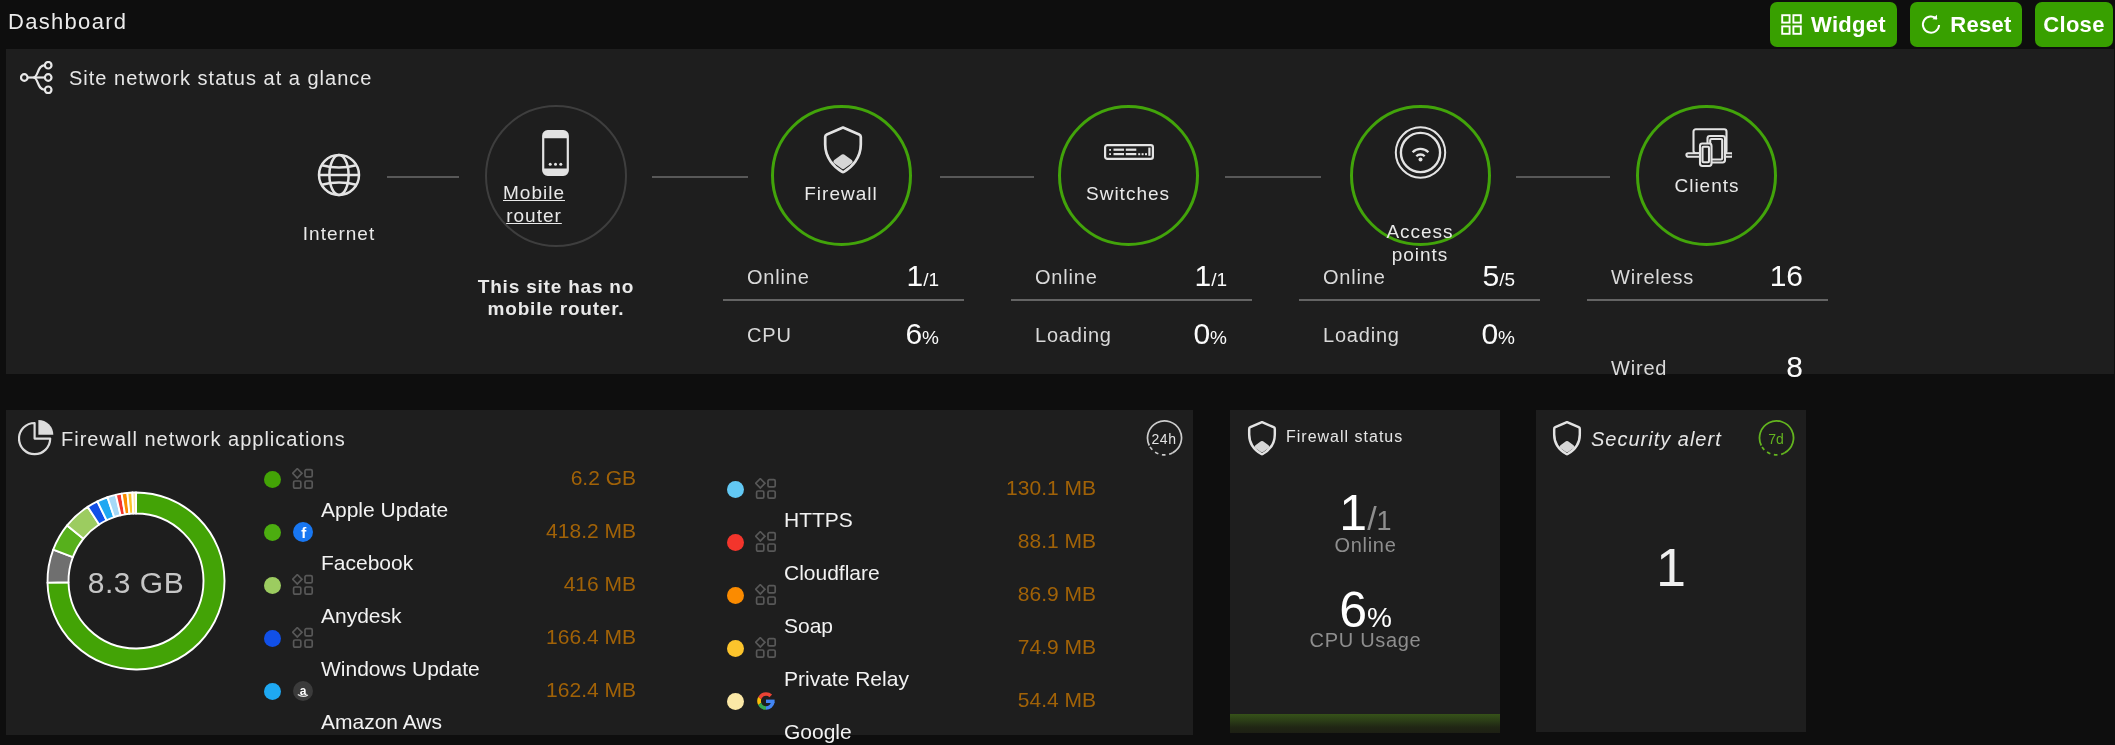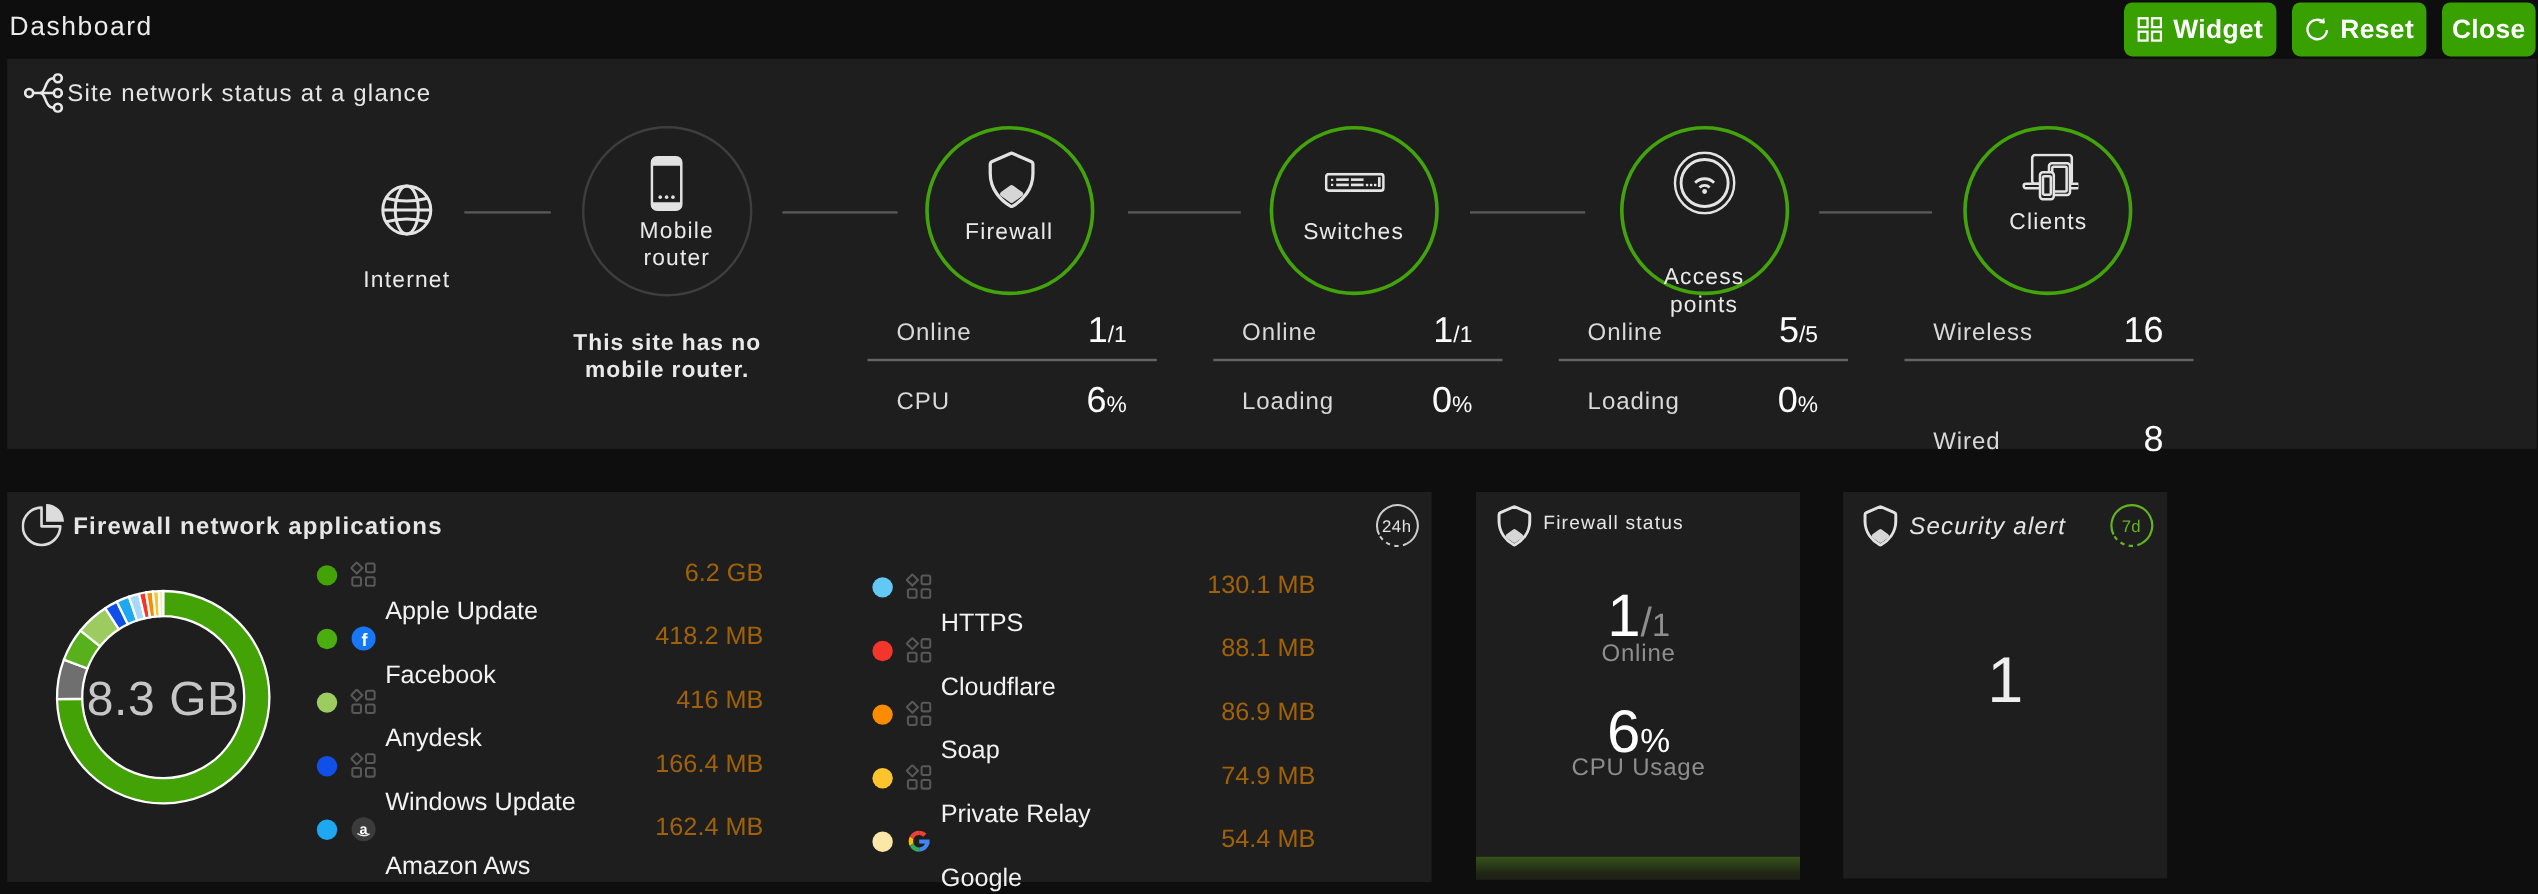--- a/index.html
+++ b/index.html
@@ -60,21 +60,21 @@
   <g fill="none" stroke="#e8e8e8" stroke-width="2.2">
     <circle cx="4.3" cy="16.5" r="3.3"></circle>
     <circle cx="28.2" cy="4.2" r="3.3"></circle>
     <circle cx="28.2" cy="16.5" r="3.3"></circle>
     <circle cx="28.2" cy="28.8" r="3.3"></circle>
     <path d="M7.6,16.5 H24.9"></path>
     <path d="M13.5,16.5 C18.5,16.5 17,4.2 24.9,4.2"></path>
     <path d="M13.5,16.5 C18.5,16.5 17,28.8 24.9,28.8"></path>
   </g>
 </svg>
-<div class="ptitle" style="left:56px; top:67px;">Site network status at a glance</div>
+<div class="ptitle" style="left:69px; top:67px;">Site network status at a glance</div>
 
 <svg class="abs" style="left:317px; top:153px;" width="44" height="44" viewBox="0 0 44 44">
   <g fill="none" stroke="#e4e4e4" stroke-width="2.5">
     <circle cx="22" cy="22" r="20"></circle>
     <ellipse cx="22" cy="22" rx="9.6" ry="20"></ellipse>
     <path d="M2,22 H42"></path>
     <path d="M4.8,12.2 Q22,16.8 39.2,12.2"></path>
     <path d="M4.8,31.8 Q22,27.2 39.2,31.8"></path>
   </g>
 </svg>
@@ -82,21 +82,21 @@
 
 <div class="circle" style="left:485px; top:105px; width:142px; height:142px; border:2.5px solid #3e3e3e;"></div>
 <svg class="abs" style="left:542px; top:130px;" width="27" height="46" viewBox="0 0 27 46">
   <rect x="1.2" y="1.2" width="24.6" height="43.6" rx="4.5" fill="none" stroke="#e2e2e2" stroke-width="2.2"></rect>
   <path d="M1.2,8.2 V5.7 Q1.2,1.2 5.7,1.2 H21.3 Q25.8,1.2 25.8,5.7 V8.2 Z" fill="#e2e2e2"></path>
   <path d="M1.2,38.6 V40.3 Q1.2,44.8 5.7,44.8 H21.3 Q25.8,44.8 25.8,40.3 V38.6 Z" fill="#e2e2e2"></path>
   <circle cx="8.2" cy="34.3" r="1.5" fill="#e2e2e2"></circle>
   <circle cx="13.5" cy="34.3" r="1.5" fill="#e2e2e2"></circle>
   <circle cx="18.8" cy="34.3" r="1.5" fill="#e2e2e2"></circle>
 </svg>
-<div class="nodelabel" style="left:464px; top:181px; width:200px;">Mobile<br>router</div>
+<div class="nodelabel" style="left:434px; top:181px; width:200px;text-decoration:underline;">Mobile<br>router</div>
 <div class="nodelabel" style="left:436px; top:276px; width:240px; line-height:22px; letter-spacing:.8px;font-weight:bold;">This site has no<br>mobile router.</div>
 
 <div class="circle" style="left:771px; top:105px; width:141px; height:141px; border:3px solid #42a40a;"></div>
 <svg class="abs" style="left:822px; top:126px;" width="42" height="50" viewBox="0 0 42 50">
   <path d="M21,1.5 L37.2,8.6 Q38.8,9.3 38.8,11 L38.8,18.6 C38.8,32 29.9,41.2 21.9,45.8 Q21,46.3 20.1,45.8 C12.1,41.2 3.2,32 3.2,18.6 L3.2,11 Q3.2,9.3 4.8,8.6 Z" fill="none" stroke="#e2e2e2" stroke-width="2.7" stroke-linejoin="round"></path>
   <path d="M21,30.2 L28.6,35.7 L21,41.2 L13.4,35.7 Z" fill="#d6d6d6" stroke="#d6d6d6" stroke-width="4" stroke-linejoin="round"></path>
 </svg>
 <div class="nodelabel" style="left:741px; top:182px; width:200px;">Firewall</div>
 
 <div class="circle" style="left:1058px; top:105px; width:141px; height:141px; border:3px solid #42a40a;"></div>
@@ -192,42 +192,42 @@
       <span class="val">8<small>​</small></span>
     </div>
 </div>
 
 <div class="panel" style="left:6px; top:410px; width:1187px; height:325px;"></div>
 
 <svg class="abs" style="left:18px; top:418px;" width="38" height="39" viewBox="0 0 38 39">
   <path d="M16.6,20.6 V5 A15.6,15.6 0 1 0 32.2,20.6 Z" fill="none" stroke="#dcdcdc" stroke-width="2.2" stroke-linejoin="round"></path>
   <path d="M20.4,16.8 V1.9 A14.9,14.9 0 0 1 35.3,16.8 Z" fill="#dcdcdc"></path>
 </svg>
-<div class="ptitle" style="left:61px; top:428px;font-weight:bold;">Firewall network applications</div>
+<div class="ptitle" style="left:61px; top:428px;">Firewall network applications</div>
 
 <svg class="abs" style="left:1145px; top:419px;" width="38" height="38" viewBox="0 0 38 38">
   <path d="M 4.3,26.5 A 17,17 0 1 1 27.4,34.0" fill="none" stroke="#cccccc" stroke-width="1.7"></path>
   <path d="M 27.4,34.0 A 17,17 0 0 1 4.3,26.5" fill="none" stroke="#cccccc" stroke-width="1.7" stroke-dasharray="3.6 3.6"></path>
   <text x="19" y="24.5" font-size="14" fill="#e3e3e3" text-anchor="middle" font-family="Liberation Sans" letter-spacing="0.5">24h</text>
 </svg>
 
 <svg class="abs" style="left:46px; top:491px;" width="180" height="180" viewBox="0 0 180 180">
 <path d="M90.00,1.50 A88.5,88.5 0 1 1 1.52,91.67 L22.51,91.28 A67.5,67.5 0 1 0 90.00,22.50 Z" fill="#43a306" stroke="#fff" stroke-width="1.9" stroke-linejoin="round"></path>
 <path d="M1.52,91.67 A88.5,88.5 0 0 1 7.23,58.67 L26.87,66.10 A67.5,67.5 0 0 0 22.51,91.28 Z" fill="#6f6f6f" stroke="#fff" stroke-width="1.9" stroke-linejoin="round"></path>
 <path d="M7.23,58.67 A88.5,88.5 0 0 1 21.10,34.46 L37.45,47.64 A67.5,67.5 0 0 0 26.87,66.10 Z" fill="#57b01c" stroke="#fff" stroke-width="1.9" stroke-linejoin="round"></path>
 <path d="M21.10,34.46 A88.5,88.5 0 0 1 41.69,15.85 L53.15,33.44 A67.5,67.5 0 0 0 37.45,47.64 Z" fill="#9ccc60" stroke="#fff" stroke-width="1.9" stroke-linejoin="round"></path>
 <path d="M41.69,15.85 A88.5,88.5 0 0 1 51.39,10.37 L60.55,29.26 A67.5,67.5 0 0 0 53.15,33.44 Z" fill="#1150e8" stroke="#fff" stroke-width="1.9" stroke-linejoin="round"></path>
 <path d="M51.39,10.37 A88.5,88.5 0 0 1 61.44,6.23 L68.22,26.11 A67.5,67.5 0 0 0 60.55,29.26 Z" fill="#1ea8f2" stroke="#fff" stroke-width="1.9" stroke-linejoin="round"></path>
 <path d="M61.44,6.23 A88.5,88.5 0 0 1 69.82,3.83 L74.61,24.28 A67.5,67.5 0 0 0 68.22,26.11 Z" fill="#a6d9f7" stroke="#fff" stroke-width="1.9" stroke-linejoin="round"></path>
 <path d="M69.82,3.83 A88.5,88.5 0 0 1 75.61,2.68 L79.02,23.40 A67.5,67.5 0 0 0 74.61,24.28 Z" fill="#f3352c" stroke="#fff" stroke-width="1.9" stroke-linejoin="round"></path>
 <path d="M75.61,2.68 A88.5,88.5 0 0 1 81.38,1.92 L83.42,22.82 A67.5,67.5 0 0 0 79.02,23.40 Z" fill="#fb8b00" stroke="#fff" stroke-width="1.9" stroke-linejoin="round"></path>
 <path d="M81.38,1.92 A88.5,88.5 0 0 1 86.38,1.57 L87.24,22.56 A67.5,67.5 0 0 0 83.42,22.82 Z" fill="#fcc42c" stroke="#fff" stroke-width="1.9" stroke-linejoin="round"></path>
 <path d="M86.38,1.57 A88.5,88.5 0 0 1 90.03,1.50 L90.02,22.50 A67.5,67.5 0 0 0 87.24,22.56 Z" fill="#fbe8a6" stroke="#fff" stroke-width="1.9" stroke-linejoin="round"></path>
 </svg>
-<div class="abs" style="left:36px; top:568px; width:200px; text-align:center; font-size:40px; line-height:30px; color:#c6c6c6; letter-spacing:.5px;">8.3 GB</div>
+<div class="abs" style="left:36px; top:568px; width:200px; text-align:center; font-size:30px; line-height:30px; color:#c6c6c6; letter-spacing:.5px;">8.3 GB</div>
 
 <div class="lrow" style="left:264px; top:462px; width:372px;">
   <span class="dot" style="background:#43a306;"></span>
   <svg class="appic" width="22" height="22" viewBox="0 0 22 22">
       <g fill="none" stroke="#585858" stroke-width="1.7">
         <rect x="2" y="2" width="6.6" height="6.6" transform="rotate(45 5.3 5.3)"></rect>
         <rect x="13" y="1.6" width="7.2" height="7.2" rx="1.4"></rect>
         <rect x="1.6" y="13" width="7.2" height="7.2" rx="1.4"></rect>
         <rect x="13" y="13" width="7.2" height="7.2" rx="1.4"></rect>
       </g>

